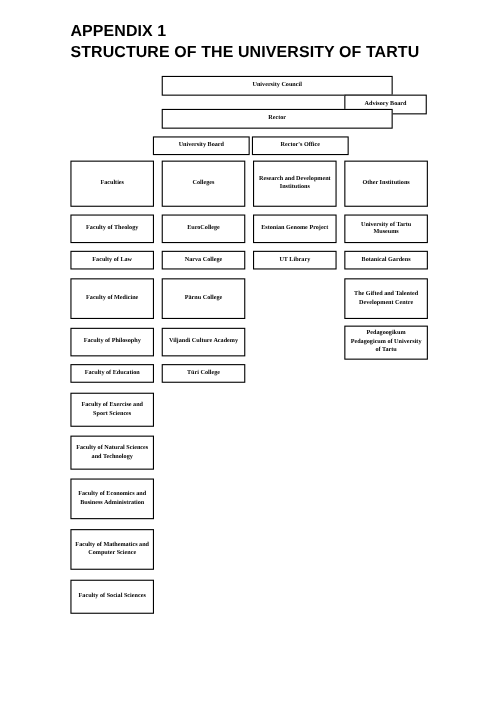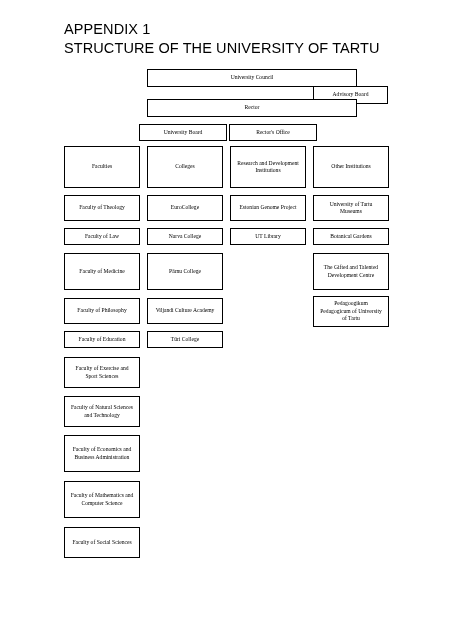--- a/index.html
+++ b/index.html
@@ -8,20 +8,21 @@
     padding: 0;
     background: #ffffff;
   }
   #page {
     position: relative;
     width: 453px;
     height: 640px;
     background: #ffffff;
     overflow: hidden;
     font-family: "Liberation Serif", "DejaVu Serif", serif;
+    font-weight: bold;
   }
   #title-block {
     position: absolute;
     left: 64px;
     top: 20px;
     width: 360px;
     font-family: "Liberation Sans", "DejaVu Sans", sans-serif;
     font-size: 14.5px;
     line-height: 19px;
     color: #000000;

